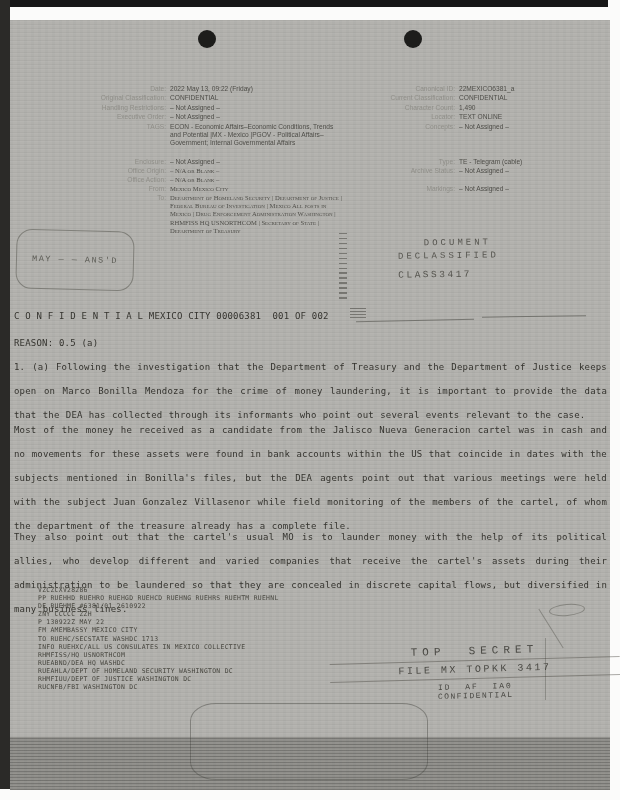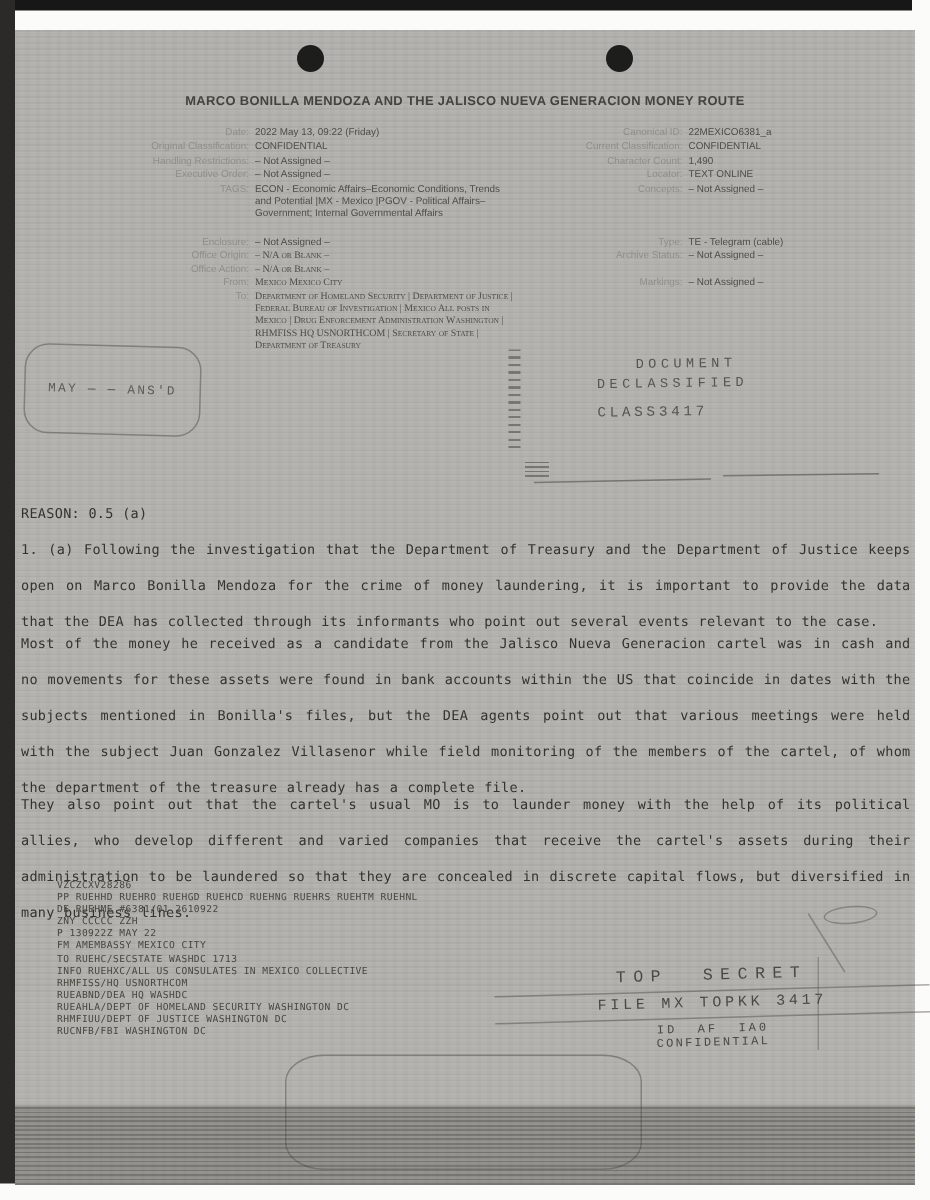--- a/index.html
+++ b/index.html
@@ -81,21 +81,20 @@
 </head>
 <body>
 
 <div class="screen">
 
   <div class="paper"></div>
 
   <div class="hole" style="left:198px;top:30px;"></div>
   <div class="hole" style="left:404px;top:30px;"></div>
 
-  <div class="doc-title">MARCO BONILLA MENDOZA AND THE JALISCO NUEVA GENERACION MONEY ROUTE</div>
 
   <div class="mrow mcol-left" style="top:85px;">
     <span class="mlabel">Date:</span>
     <span class="mvalue">2022 May 13, 09:22 (Friday)</span>
   </div>
   <div class="mrow mcol-left" style="top:94px;">
     <span class="mlabel">Original Classification:</span>
     <span class="mvalue">CONFIDENTIAL</span>
   </div>
   <div class="mrow mcol-left" style="top:103.5px;">
@@ -171,20 +170,21 @@
   <div class="stamp-declass">
     <div class="l1">DOCUMENT</div>
     <div class="l2">DECLASSIFIED</div>
     <div class="l3">CLASS3417</div>
   </div>
 
   <div class="scribble"></div>
   <div class="pencil" style="left:356px;top:320px;width:118px;transform:rotate(-1.2deg);"></div>
   <div class="pencil" style="left:482px;top:316px;width:104px;transform:rotate(-0.8deg);"></div>
 
+  <div class="classline mono">C O N F I D E N T I A L MEXICO CITY 00006381  001 OF 002</div>
   <div class="reason mono">REASON: 0.5 (a)</div>
   <div class="para mono" style="top:355px;">1. (a) Following the investigation that the Department of Treasury and the Department of Justice keeps open on Marco Bonilla Mendoza for the crime of money laundering, it is important to provide the data that the DEA has collected through its informants who point out several events relevant to the case.</div>
   <div class="para mono" style="top:418px;">Most of the money he received as a candidate from the Jalisco Nueva Generacion cartel was in cash and no movements for these assets were found in bank accounts within the US that coincide in dates with the subjects mentioned in Bonilla's files, but the DEA agents point out that various meetings were held with the subject Juan Gonzalez Villasenor while field monitoring of the members of the cartel, of whom the department of the treasure already has a complete file.</div>
   <div class="para mono" style="top:513px;margin-top:12px;">They also point out that the cartel's usual MO is to launder money with the help of its political allies, who develop different and varied companies that receive the cartel's assets during their administration to be laundered so that they are concealed in discrete capital flows, but diversified in many business lines.</div>
 
   <div class="routing mono">VZCZCXV28286
 PP RUEHHD RUEHRO RUEHGD RUEHCD RUEHNG RUEHRS RUEHTM RUEHNL
 DE RUEHME #6381/01 2610922
 ZNY CCCCC ZZH
 P 130922Z MAY 22

